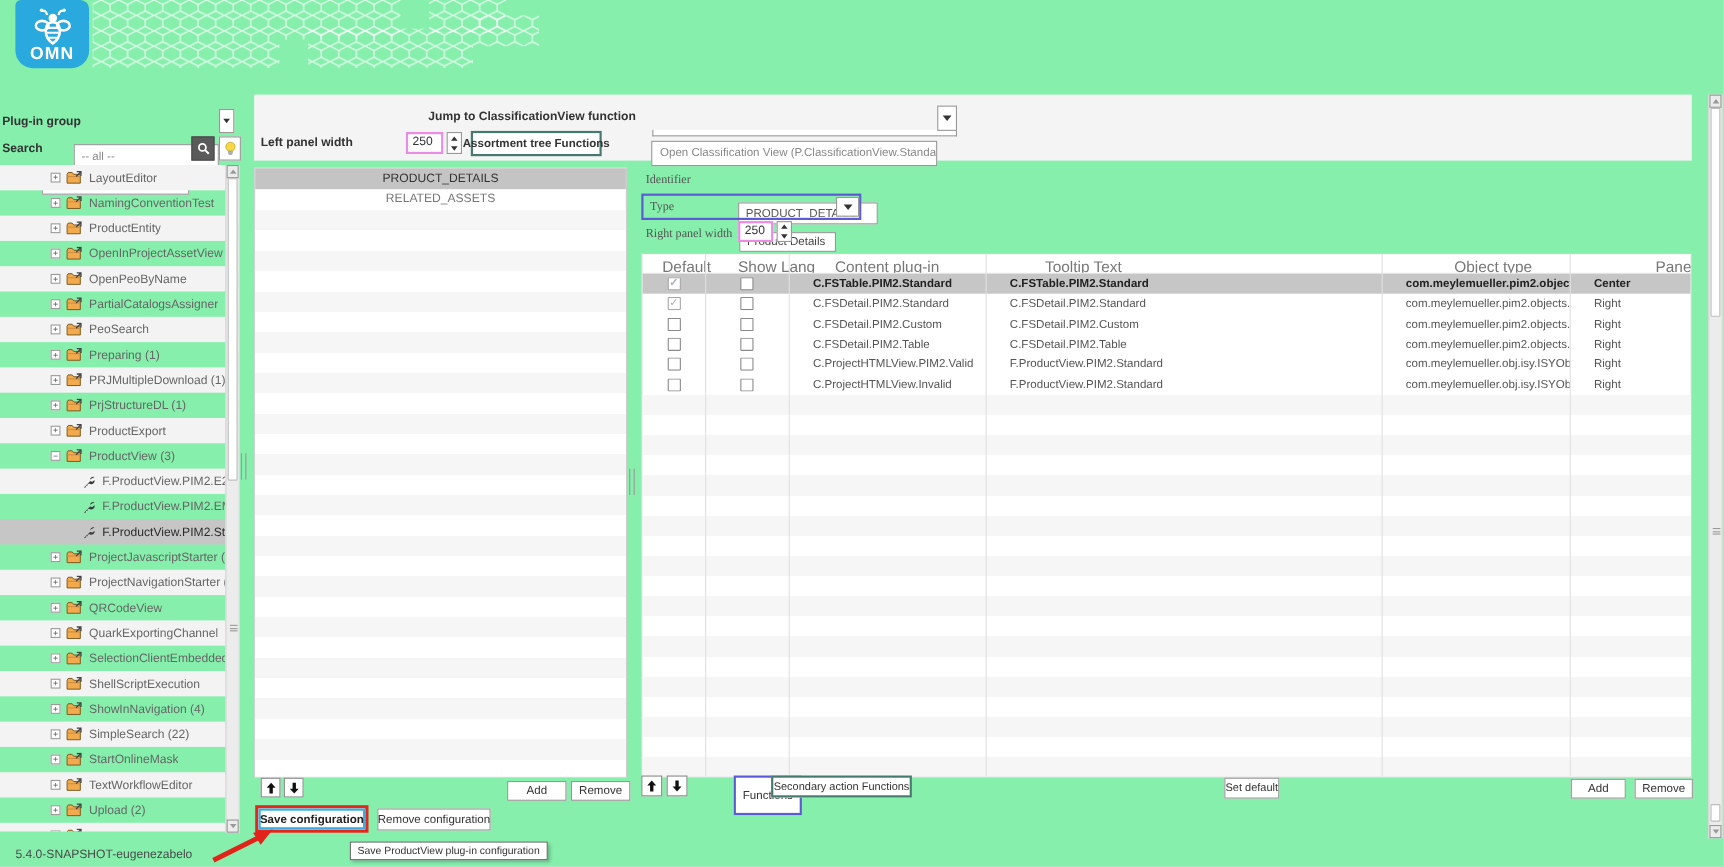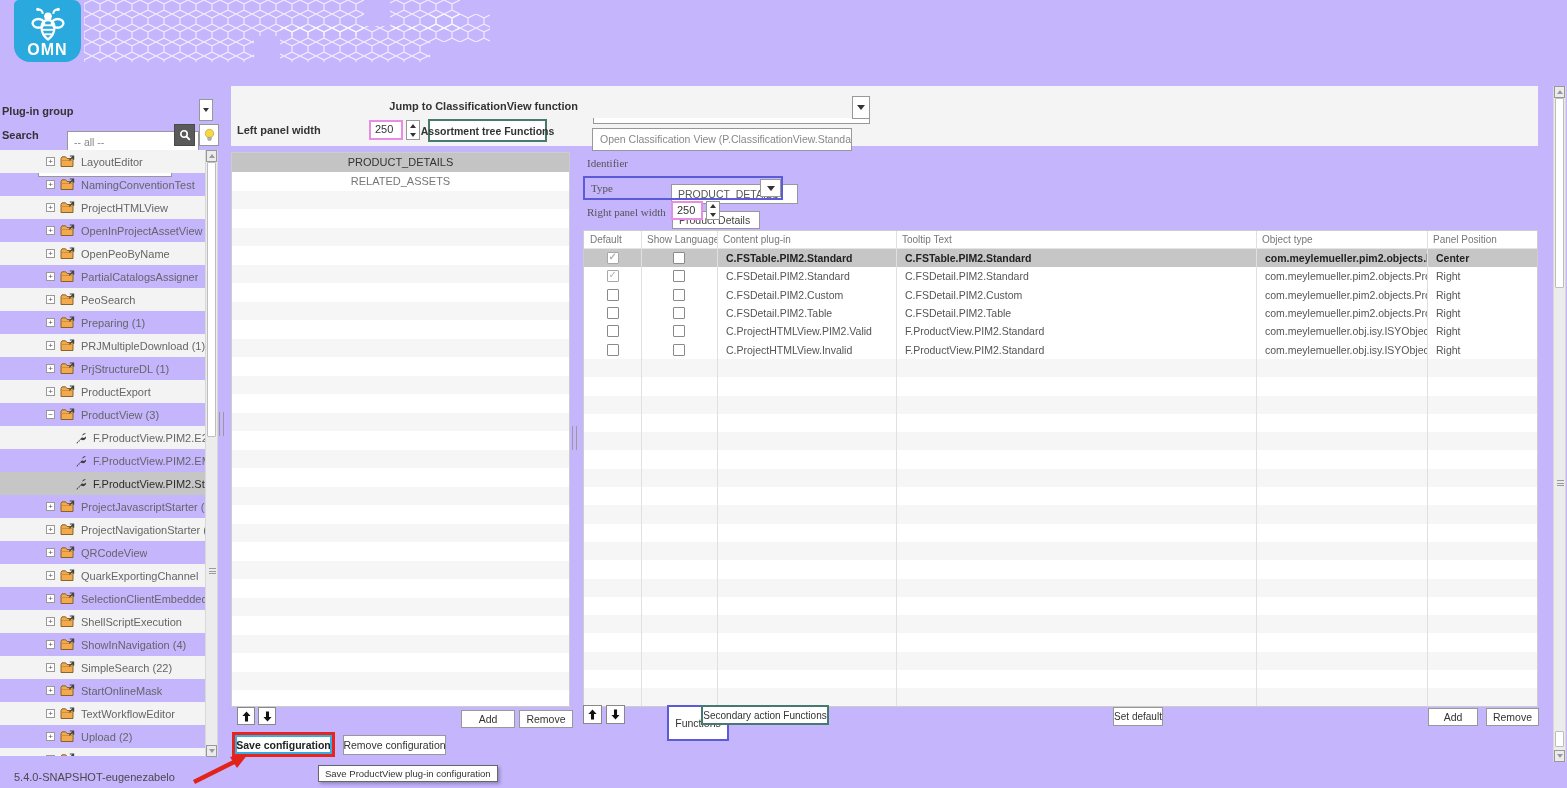--- a/index.html
+++ b/index.html
@@ -1,17 +1,17 @@
 <!DOCTYPE html>
 <html><head>
 <meta charset="utf-8">
 <style>
   *{box-sizing:border-box;margin:0;padding:0;}
   html,body{background:#dcdcdc;}
-  .app{position:relative;width:1567px;height:788px;background:#c4b5fd;overflow:hidden;
+  .app{position:relative;width:1567px;height:788px;background:#86efac;overflow:hidden;
        font-family:"Liberation Sans",sans-serif;color:#444;}
 
   
   .logo{position:absolute;left:14px;top:0;width:67px;height:62px;background:#29a9dd;
         border-radius:5px 8px 16px 16px;display:flex;flex-direction:column;align-items:center;justify-content:flex-end;padding-bottom:4px;}
   .logo-text{color:#fff;font-weight:bold;font-size:16px;letter-spacing:1px;line-height:16px;}
   .honeycomb{position:absolute;left:84px;top:0;}
 
   
   .lbl-b{position:absolute;font-size:11px;font-weight:bold;color:#333;white-space:nowrap;}
@@ -64,25 +64,25 @@
   .mrow{height:19px;line-height:19px;text-align:center;font-size:11px;color:#777;flex:none;}
   .mrow.sel{background:#c4c4c4;color:#333;}
   .menu-empty{flex:1;background:repeating-linear-gradient(180deg,#f6f6f6 0 18.5px,#fff 18.5px 37px);}
 
   
   .type-box{position:absolute;left:583px;top:176px;width:200px;height:24px;border:2px solid #5b5bd8;}
 
   
   .tbl{position:absolute;left:583px;top:230px;width:955px;height:477px;background:#fff;border:1px solid #cdcdcd;overflow:hidden;}
   .thead{display:flex;height:18px;border-bottom:1px solid #e5e5e5;}
-  .th{font-size:10px;color:#777;padding:3px 0 0 6px;white-space:nowrap;overflow:hidden;flex:none;}
+  .th{font-size:14px;color:#777;padding:3px 0 0 6px;white-space:nowrap;overflow:hidden;flex:none;margin-left:12px;}
   .c0{width:57px;}.c1{width:76px;}.c2{width:179px;}.c3{width:360px;}.c4{width:171px;}.c5{width:112px;}
   .trow{display:flex;height:18.3px;align-items:center;}
   .trow.sel{background:#c6c6c6;font-weight:bold;color:#222;}
-  .tc{flex:none;font-size:10.5px;color:#555;padding-left:9px;white-space:nowrap;overflow:hidden;}
+  .tc{flex:none;font-size:10.5px;color:#555;padding-left:22px;white-space:nowrap;overflow:hidden;}
   .trow.sel .tc{color:#222;}
   .tc.ck{display:flex;align-items:center;justify-content:center;padding-left:0;}
   .cb{width:12px;height:12px;background:#fff;border:1px solid #8a8a8a;border-radius:1px;position:relative;}
   .cb.on{border-color:#a8a8a8;}
   .cb.on::after{content:"\2713";position:absolute;left:1px;top:-2px;font-size:10px;color:#aab2b8;}
   .tbl-stripes{position:absolute;left:0;right:0;top:128px;bottom:0;
                background:repeating-linear-gradient(180deg,#f6f6f6 0 18.3px,#fff 18.3px 36.6px);}
   .colline{position:absolute;top:0;bottom:0;width:0;border-left:1px solid #e0e0e0;}
 
   
@@ -174,21 +174,21 @@
       </svg>
       <span class="lbl">NamingConventionTest</span>
     </div>
       <div class="trow-g">
       <span class="tg">+</span>
       <svg class="ic" width="15" height="13" viewBox="0 0 15 13">
         <path d="M1 3.5 L1 11.5 L13 11.5 L13 3.5 L7 3.5 L5.6 1.8 L2 1.8 Z" fill="#f2aa4c" stroke="#7a5a20" stroke-width="0.9"></path>
         <path d="M1 5.5 L13 5.5" stroke="#c8883a" stroke-width="0.8"></path>
         <path d="M9.8 1 L13.6 1 L13.6 4.8 M13.6 1 L9.2 5.4" fill="none" stroke="#444" stroke-width="1.2"></path>
       </svg>
-      <span class="lbl">ProjectHTMLView</span>
+      <span class="lbl">ProductEntity</span>
     </div>
       <div class="trow-g">
       <span class="tg">+</span>
       <svg class="ic" width="15" height="13" viewBox="0 0 15 13">
         <path d="M1 3.5 L1 11.5 L13 11.5 L13 3.5 L7 3.5 L5.6 1.8 L2 1.8 Z" fill="#f2aa4c" stroke="#7a5a20" stroke-width="0.9"></path>
         <path d="M1 5.5 L13 5.5" stroke="#c8883a" stroke-width="0.8"></path>
         <path d="M9.8 1 L13.6 1 L13.6 4.8 M13.6 1 L9.2 5.4" fill="none" stroke="#444" stroke-width="1.2"></path>
       </svg>
       <span class="lbl">OpenInProjectAssetView (2)</span>
     </div>

